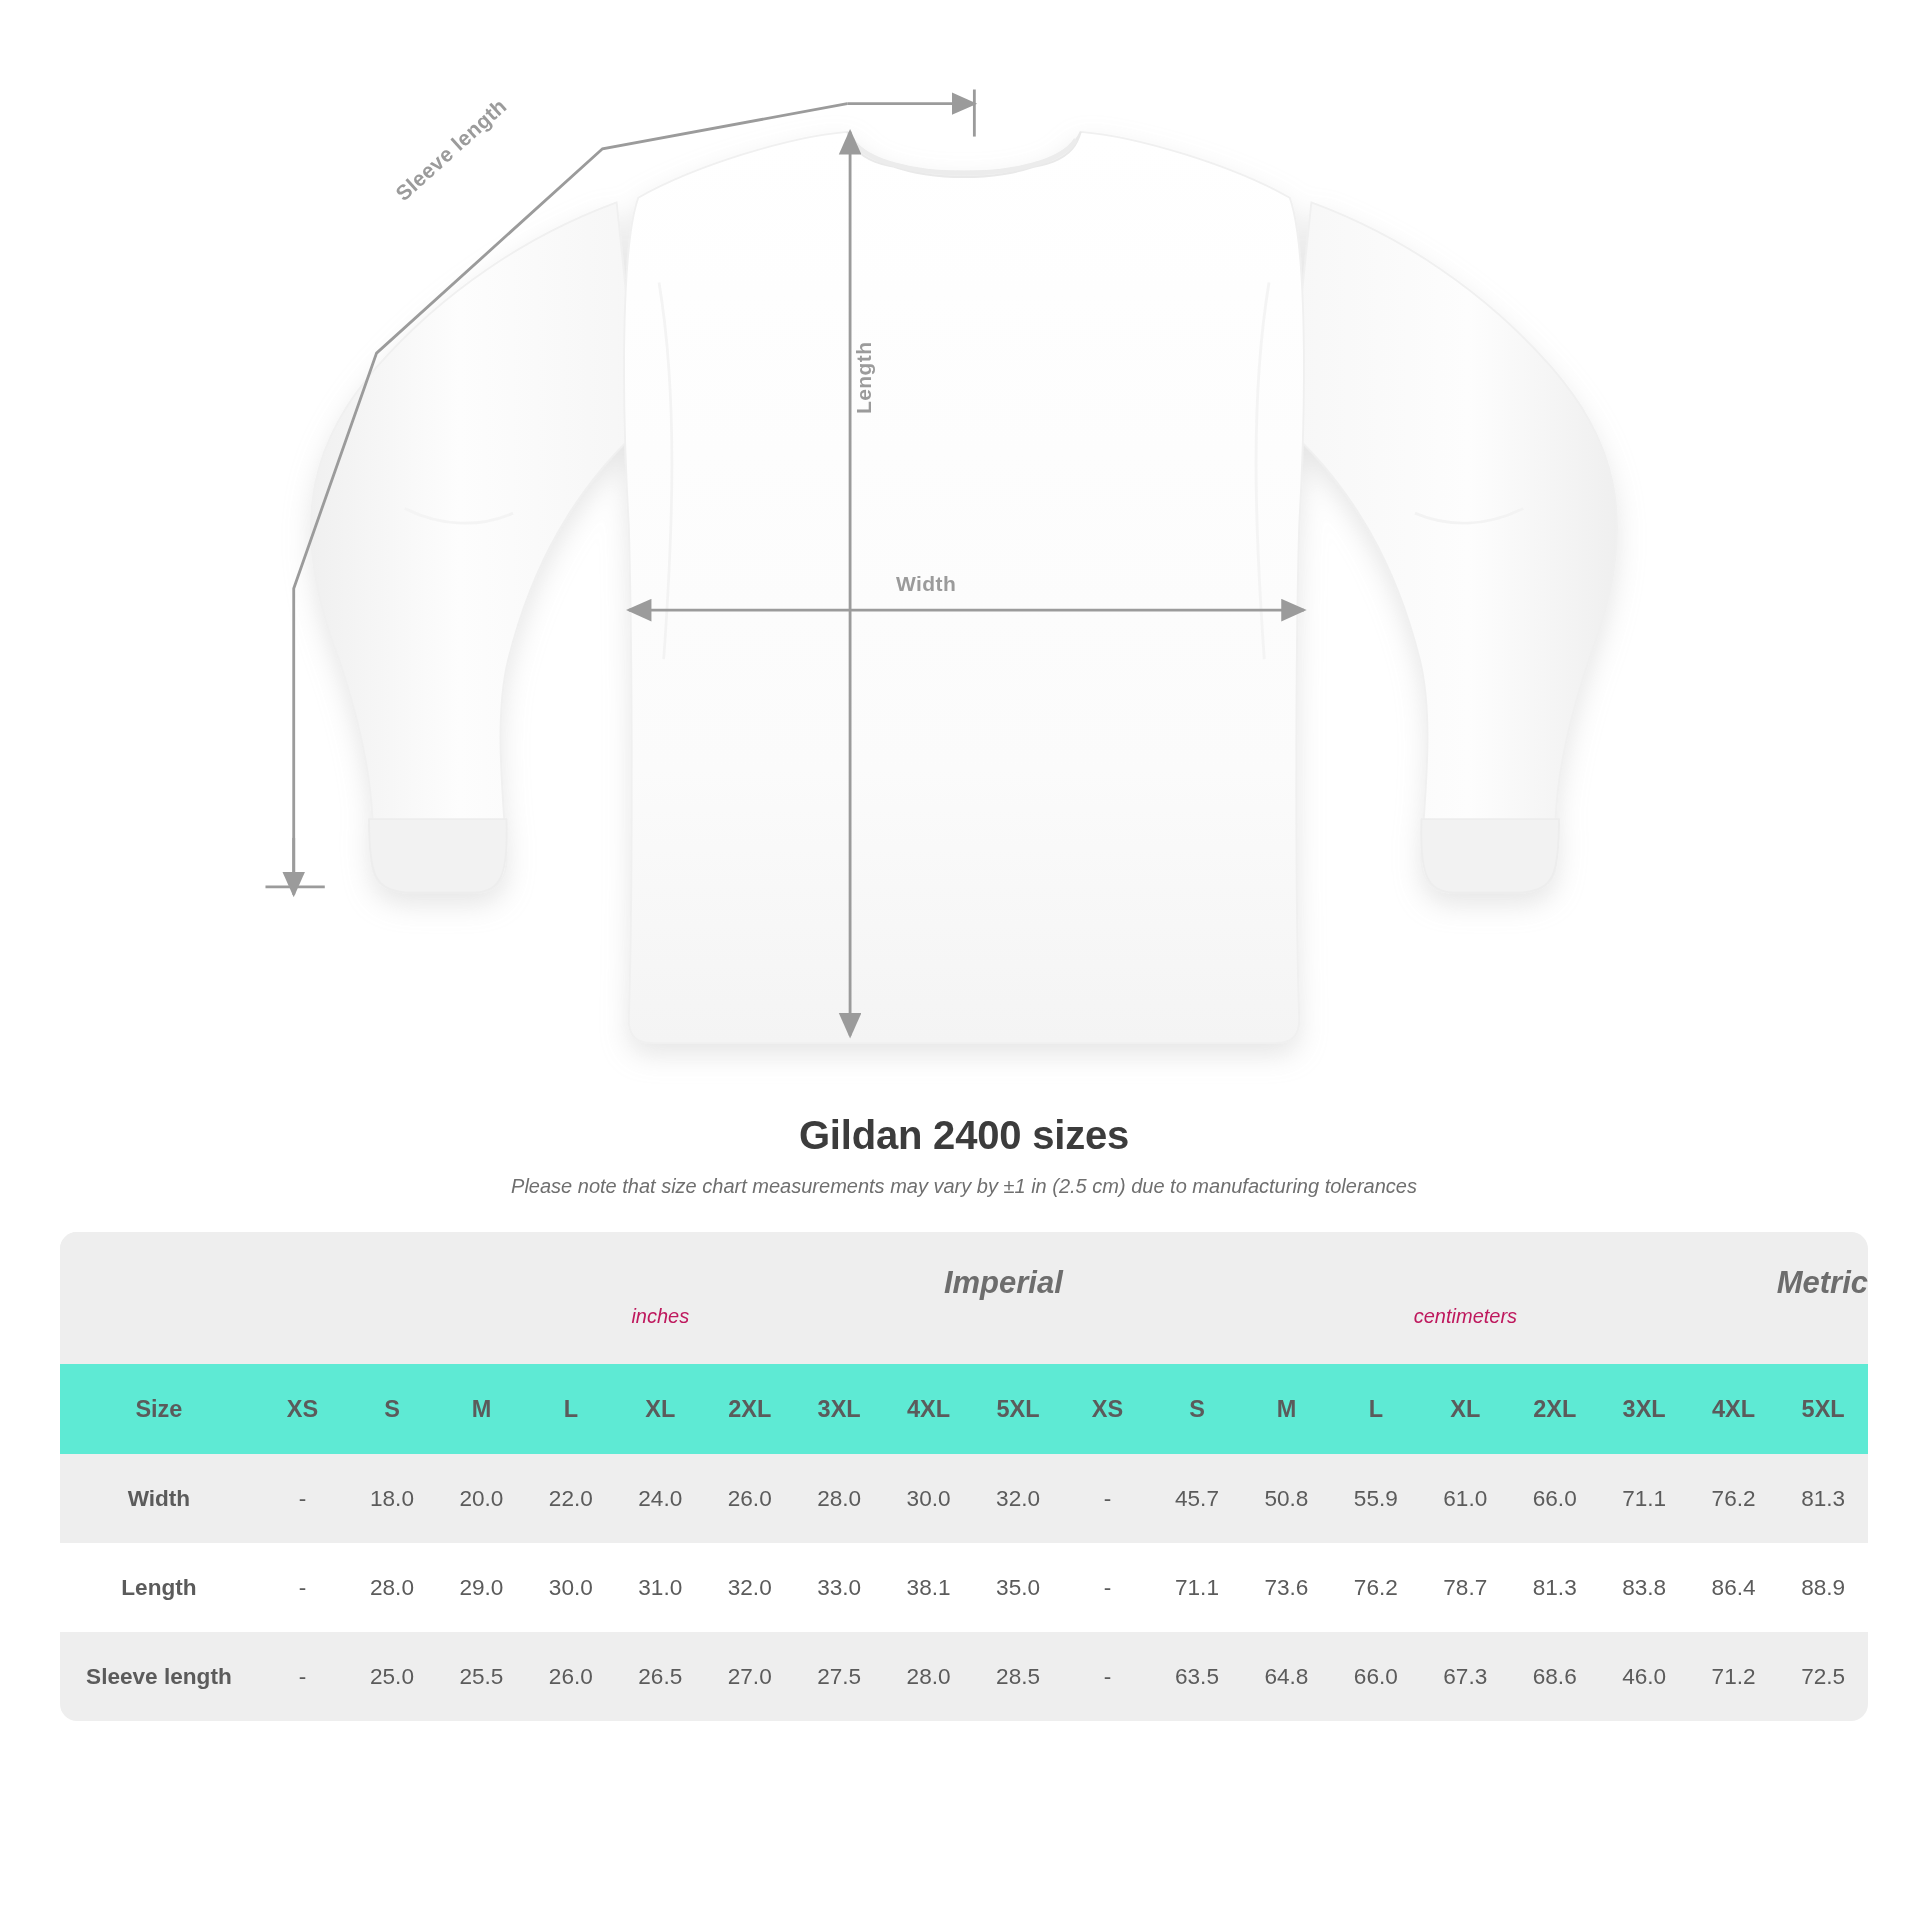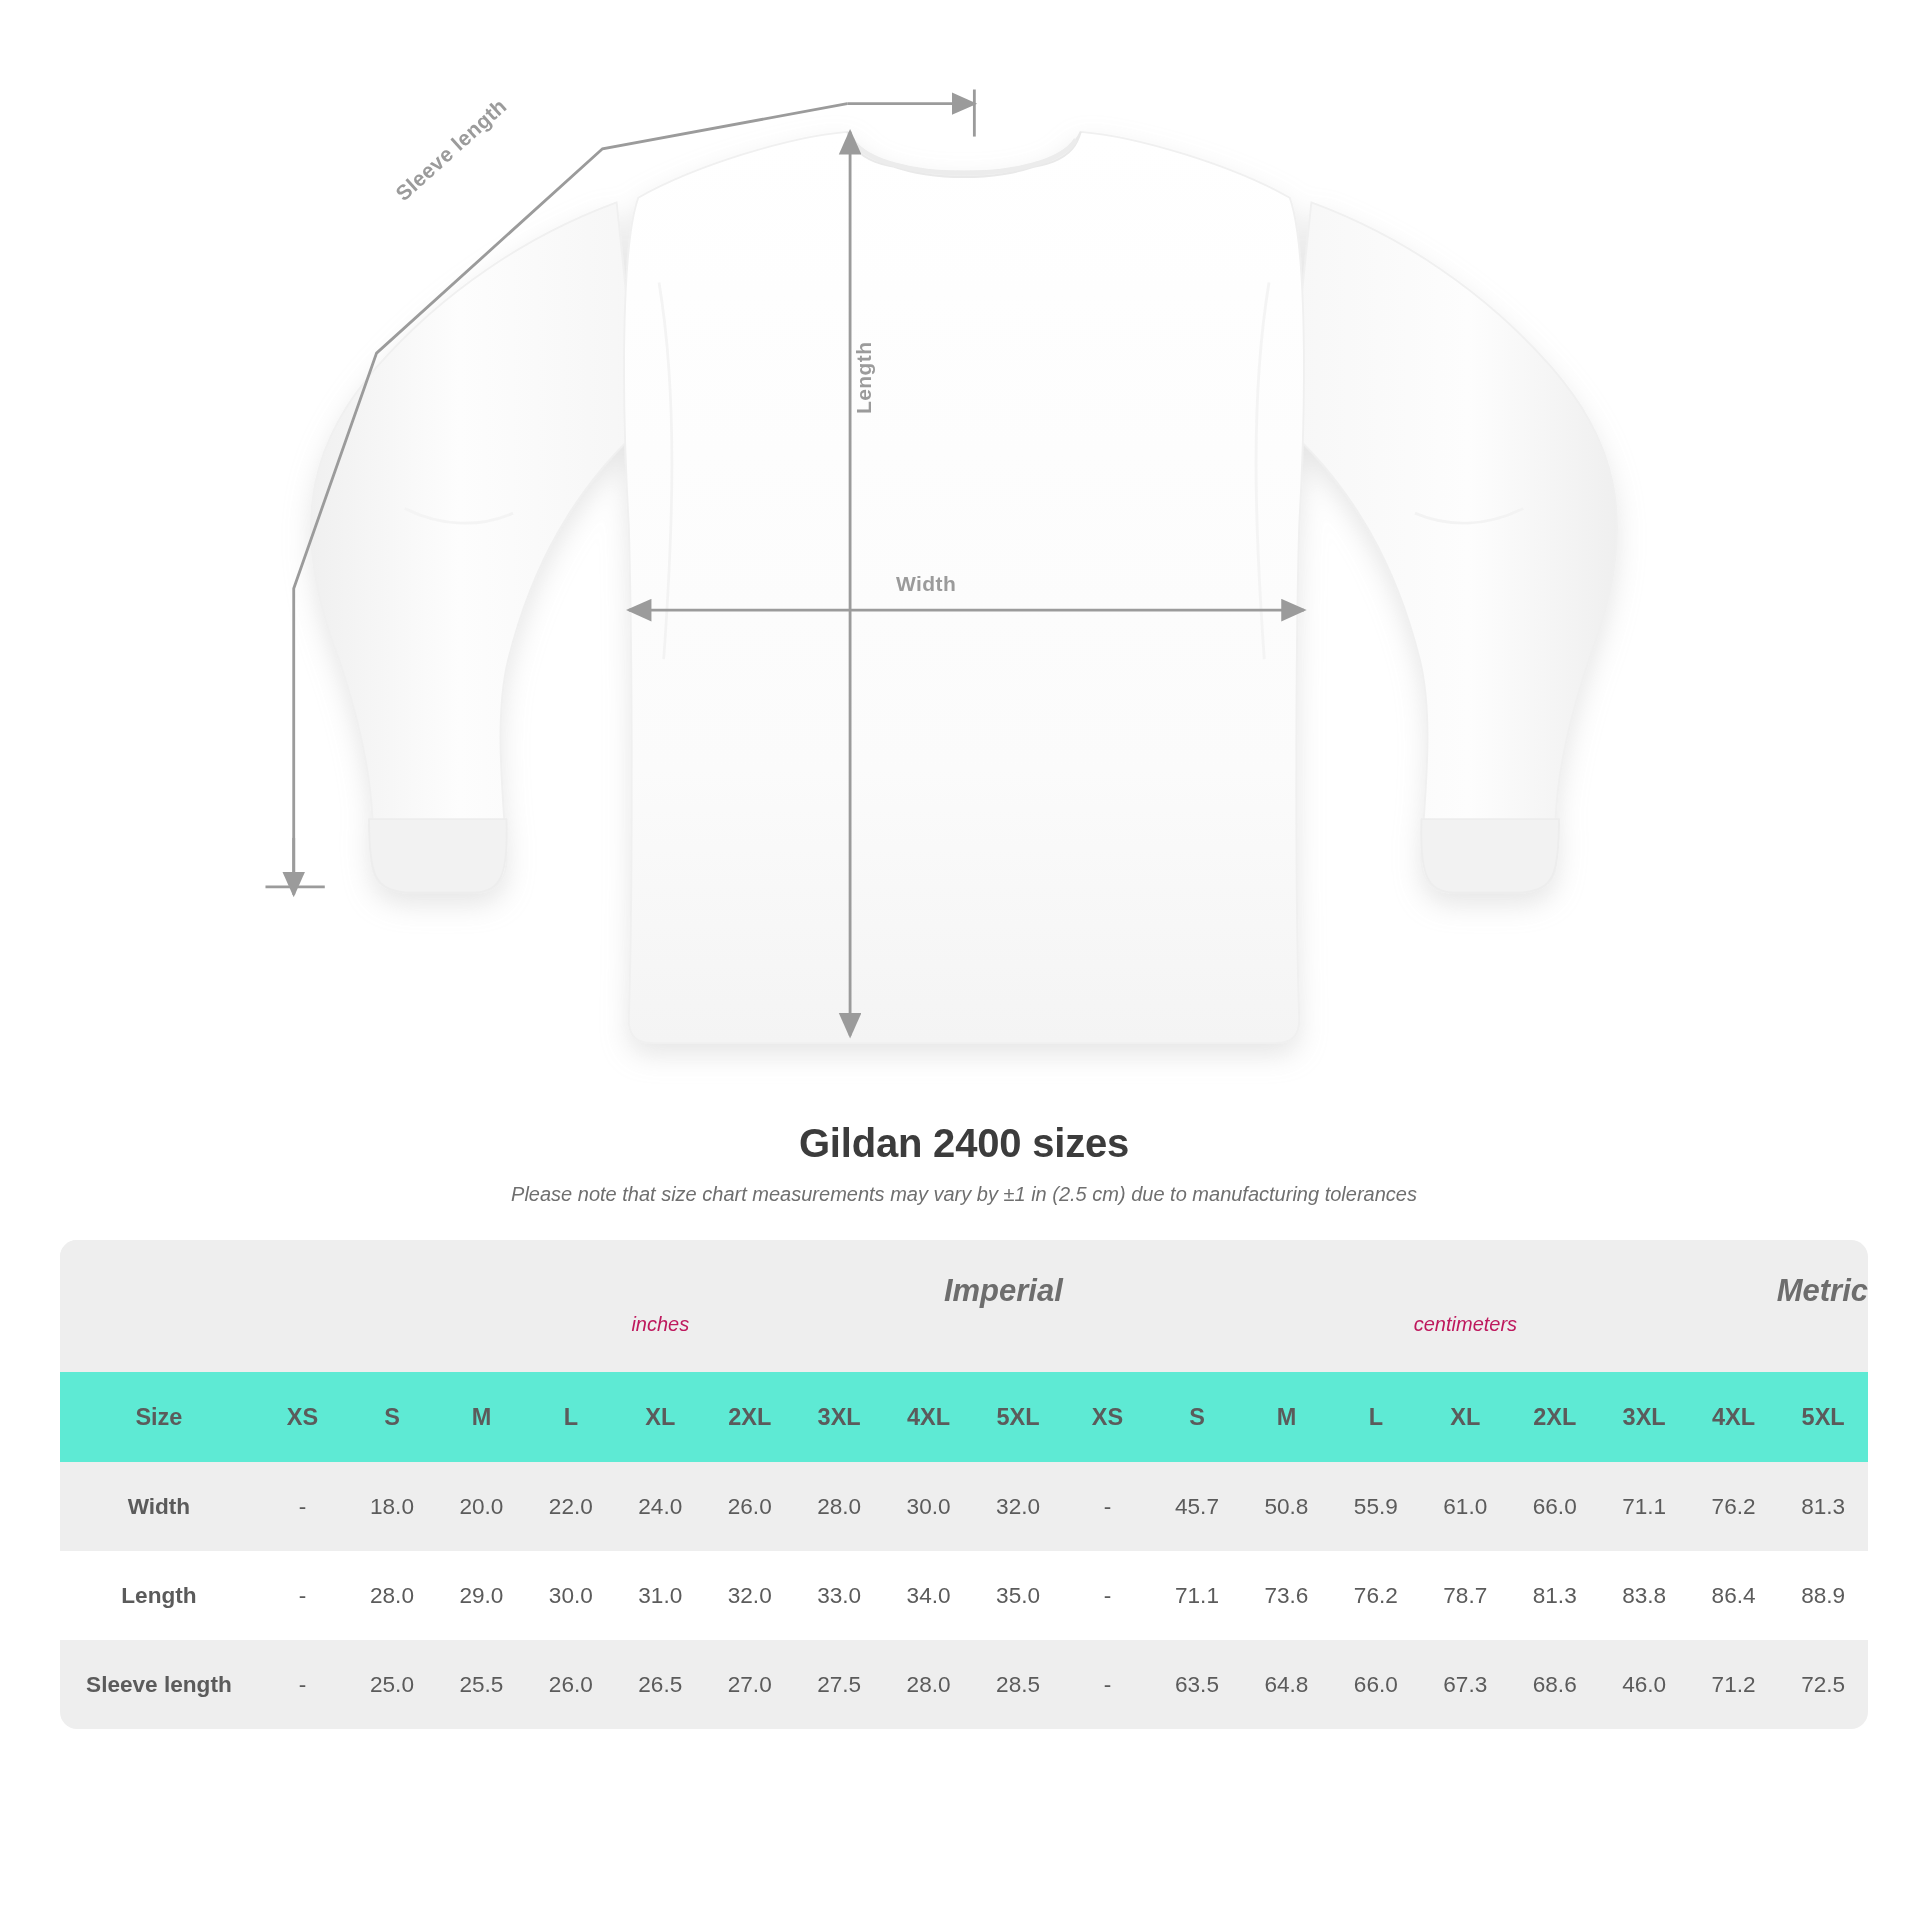--- a/index.html
+++ b/index.html
@@ -65,21 +65,21 @@
   .label-sleeve {
     left: 391px;
     top: 188px;
     transform: rotate(-42deg);
     transform-origin: left top;
   }
 
   
   .title-block {
     text-align: center;
-    margin-top: 10px;
+    margin-top: 2px;
   }
   .chart-title {
     font-size: 40px;
     font-weight: bold;
     color: #3c3c3c;
     margin: 0 0 17px 0;
     letter-spacing: -0.2px;
   }
   .chart-note {
     font-size: 20px;
@@ -330,21 +330,21 @@
 
         <tr class="row-even">
           <td class="rowhead">Length</td>
           <td>-</td>
           <td>28.0</td>
           <td>29.0</td>
           <td>30.0</td>
           <td>31.0</td>
           <td>32.0</td>
           <td>33.0</td>
-          <td>34.0</td>
+          <td>38.1</td>
           <td>35.0</td>
           <td>-</td>
           <td>71.1</td>
           <td>73.6</td>
           <td>76.2</td>
           <td>78.7</td>
           <td>81.3</td>
           <td>83.8</td>
           <td>86.4</td>
           <td>88.9</td>

